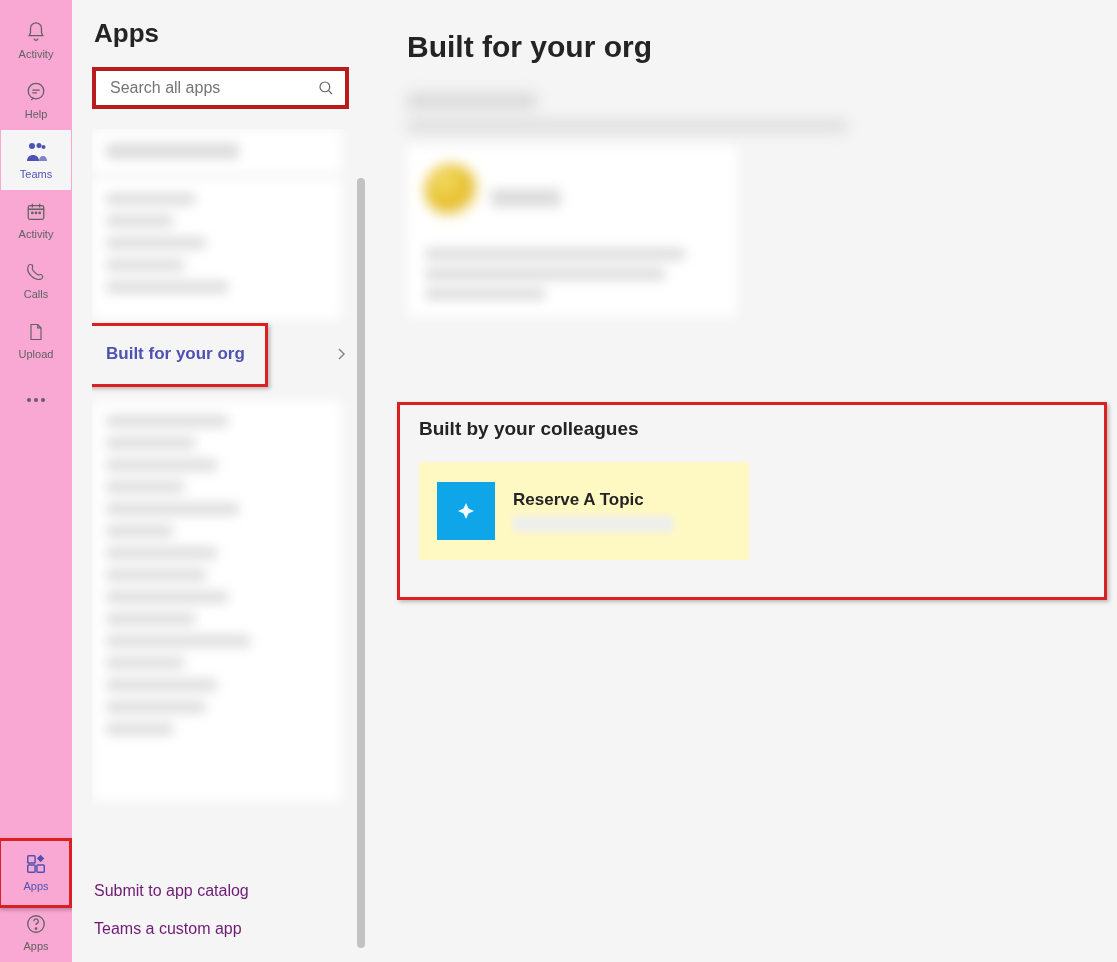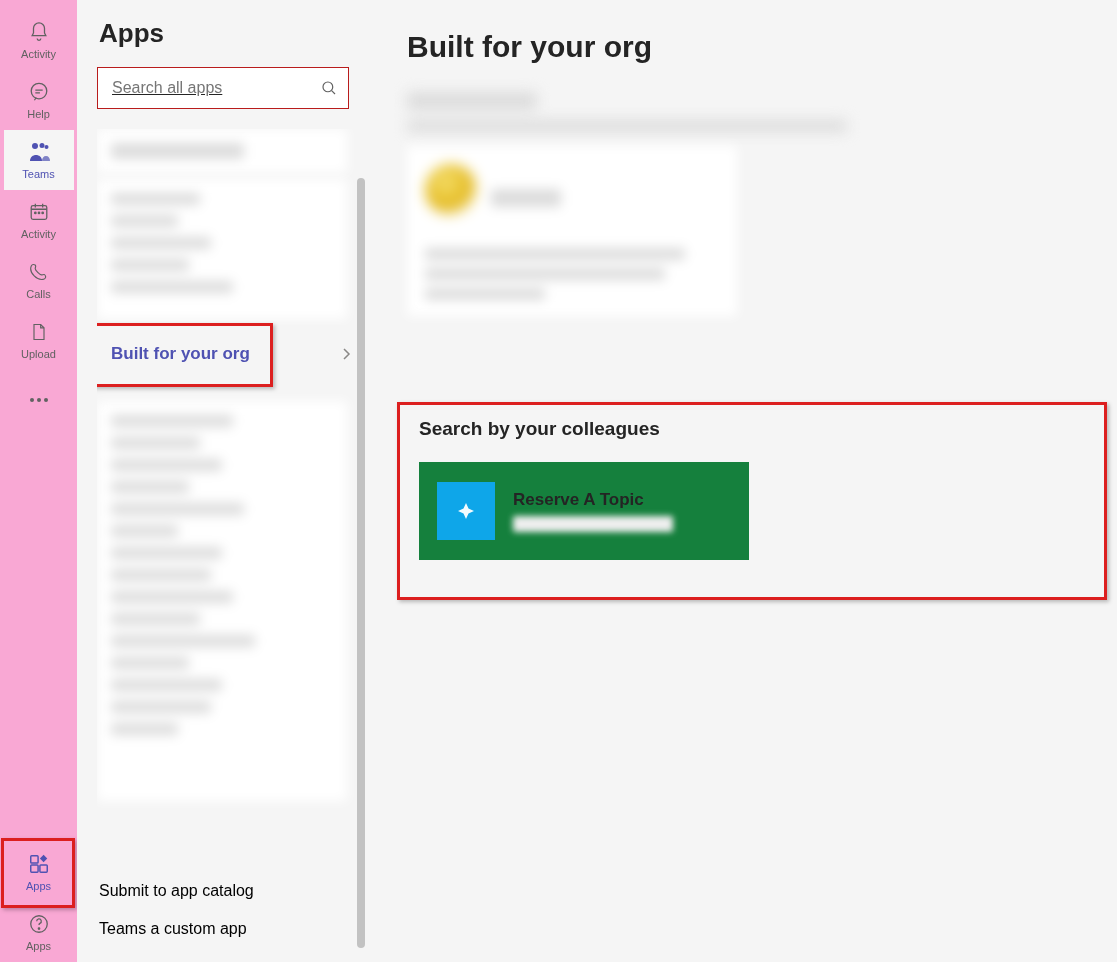--- a/index.html
+++ b/index.html
@@ -62,25 +62,24 @@
   .left-panel h1 {
     font-size: 26px;
     font-weight: 700;
     margin-bottom: 18px;
     padding-left: 2px;
   }
   .search-box {
     display: flex;
     align-items: center;
     background: #fff;
-    border: 1px solid #b91c1c;
+    border: 4px solid #b91c1c;
     height: 42px;
     padding: 0 10px 0 14px;
     margin-right: 18px;
-    text-decoration: underline;
   }
   .search-box input {
     flex: 1;
     border: none;
     outline: none;
     font-size: 16px;
     color: #616161;
     background: transparent;
   }
   .search-box .search-icon { color: #616161; }
@@ -120,21 +119,21 @@
     position: relative;
   }
   .built-item .chevron { color: #8a8886; }
 
   .bottom-actions {
     margin-top: auto;
     padding-top: 18px;
   }
   .action-link {
     font-size: 16px;
-    color: #000000;
+    color: #701a75;
     padding: 10px 2px;
     cursor: pointer;
   }
 
   
   .left-scrollbar {
     position: absolute;
     right: 0;
     top: 178px;
     bottom: 14px;
@@ -201,21 +200,21 @@
     margin-bottom: 2px;
   }
   .section-sub {
     font-size: 16px;
     color: #242424;
   }
   .section-sub a { color: #5b5fc7; text-decoration: none; cursor:pointer; }
 
   .app-card {
     margin-top: 22px;
-    background: #15803d;
+    background: #fef9c3;
     width: 330px;
     height: 98px;
     display: flex;
     align-items: center;
     gap: 18px;
     padding: 0 18px;
     cursor: pointer;
   }
   .app-icon {
     width: 58px;
@@ -430,21 +429,21 @@
         <div class="blur-line" style="width:260px;"></div>
         <div class="blur-line" style="width:240px;"></div>
         <div class="blur-line" style="width:120px;"></div>
       </div>
     </div>
   </div>
 
   <div class="section-card-wrap">
     <div class="highlight-box" style="top:0;left:-10px;right:0;bottom:0;"></div>
 
-    <div class="section-title">Search by your colleagues</div>
+    <div class="section-title">Built by your colleagues</div>
 
     <div class="app-card">
       <div class="app-icon">
         <svg width="20" height="20" viewBox="0 0 20 20" fill="currentColor">
           <path d="M10 2l2.5 5.5L18 10l-5.5 2.5L10 18l-2.5-5.5L2 10l5.5-2.5L10 2z" opacity=".95"></path>
         </svg>
       </div>
       <div class="app-meta">
         <div class="app-name">Reserve A Topic</div>
         <div class="app-sub-blur"></div>

